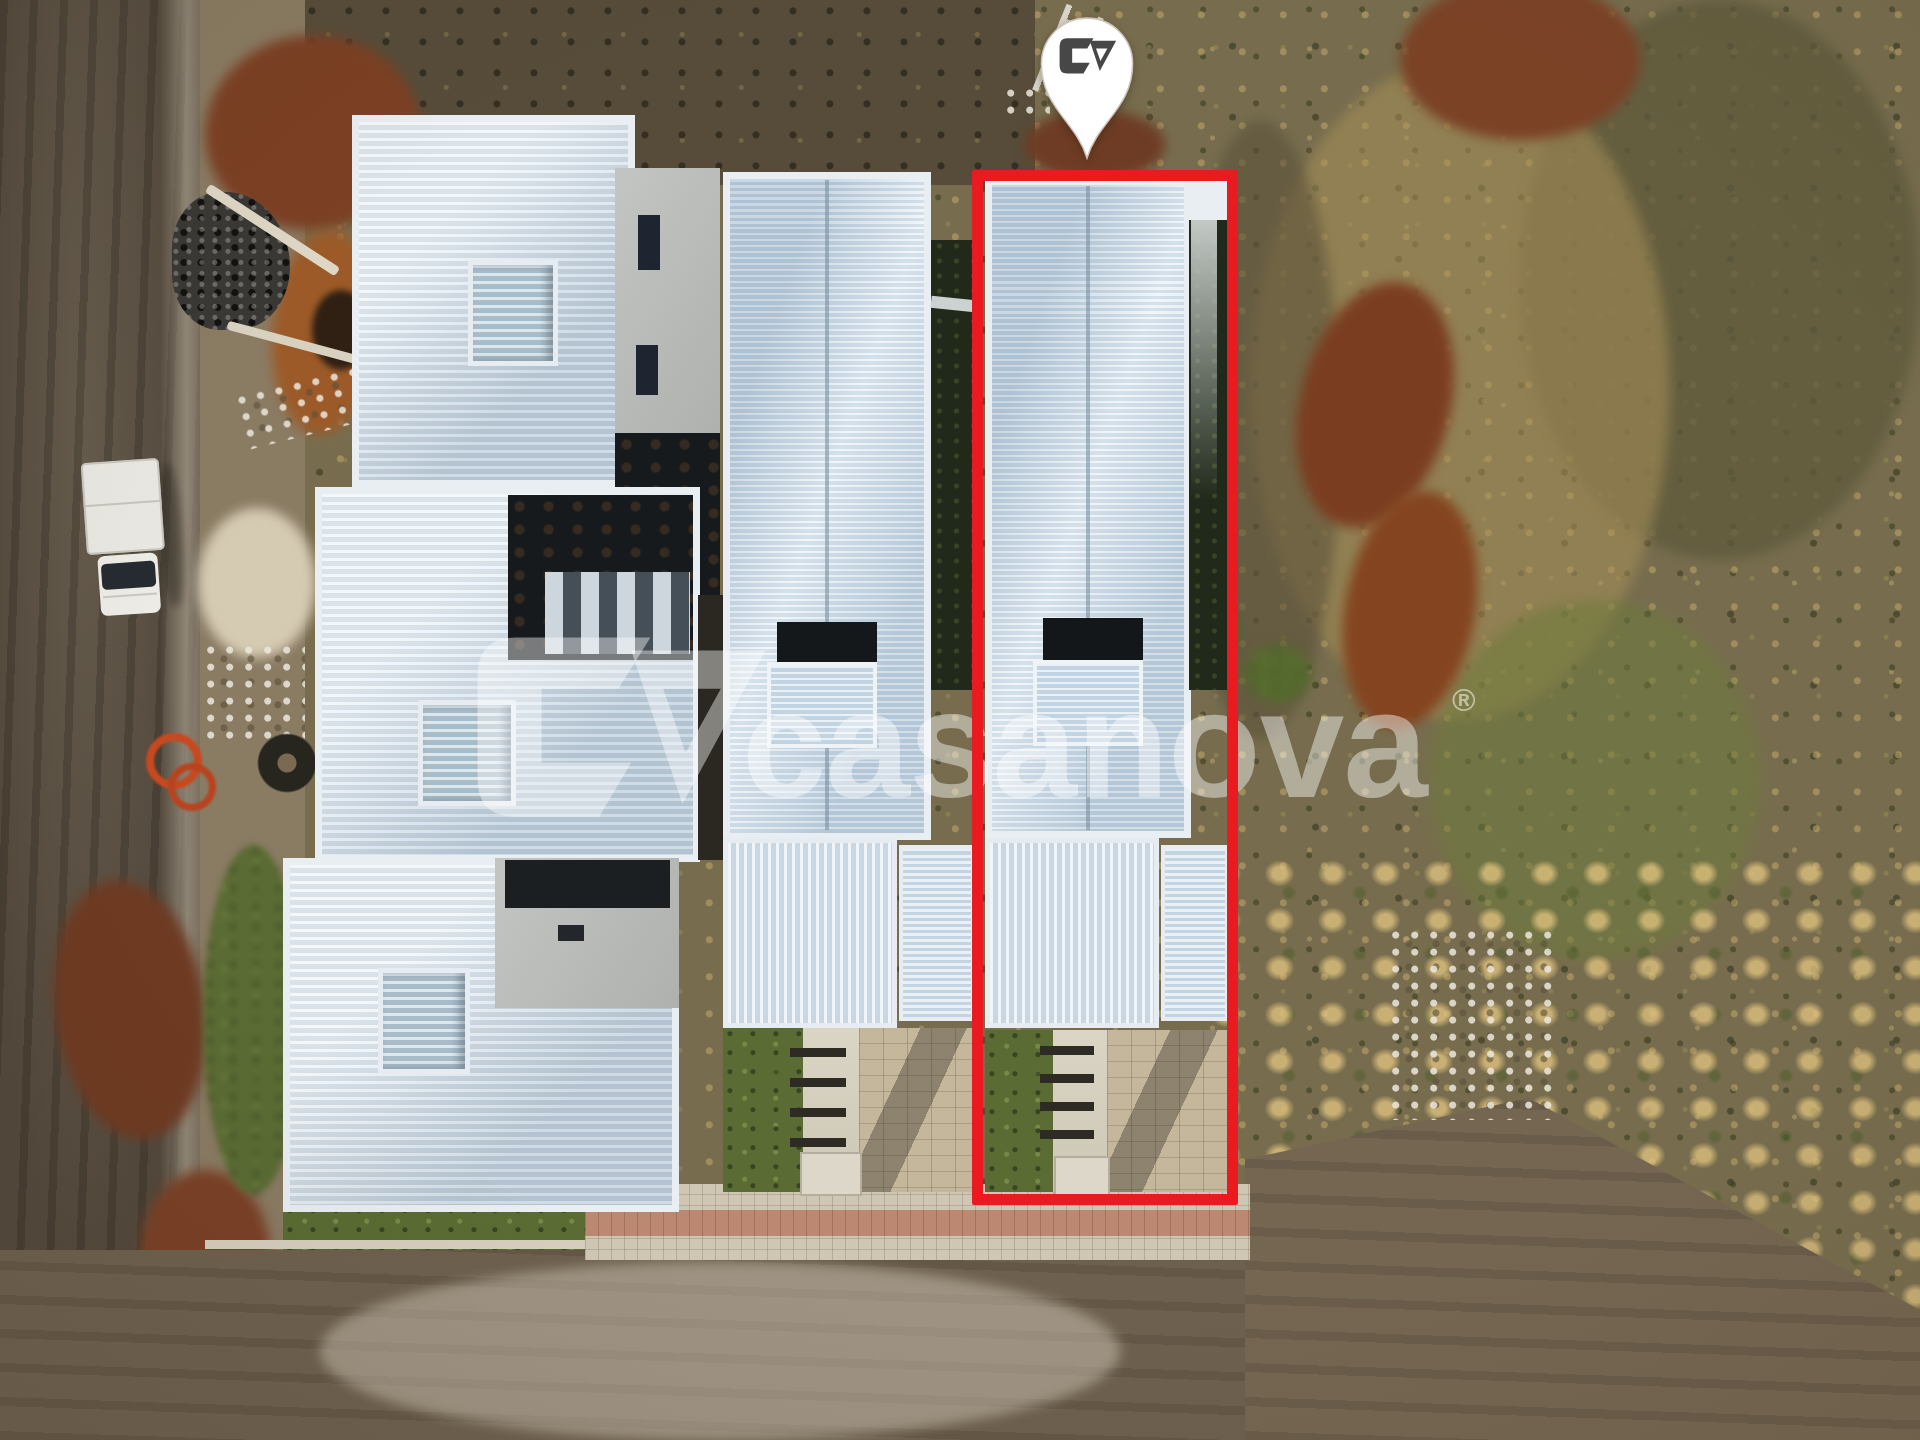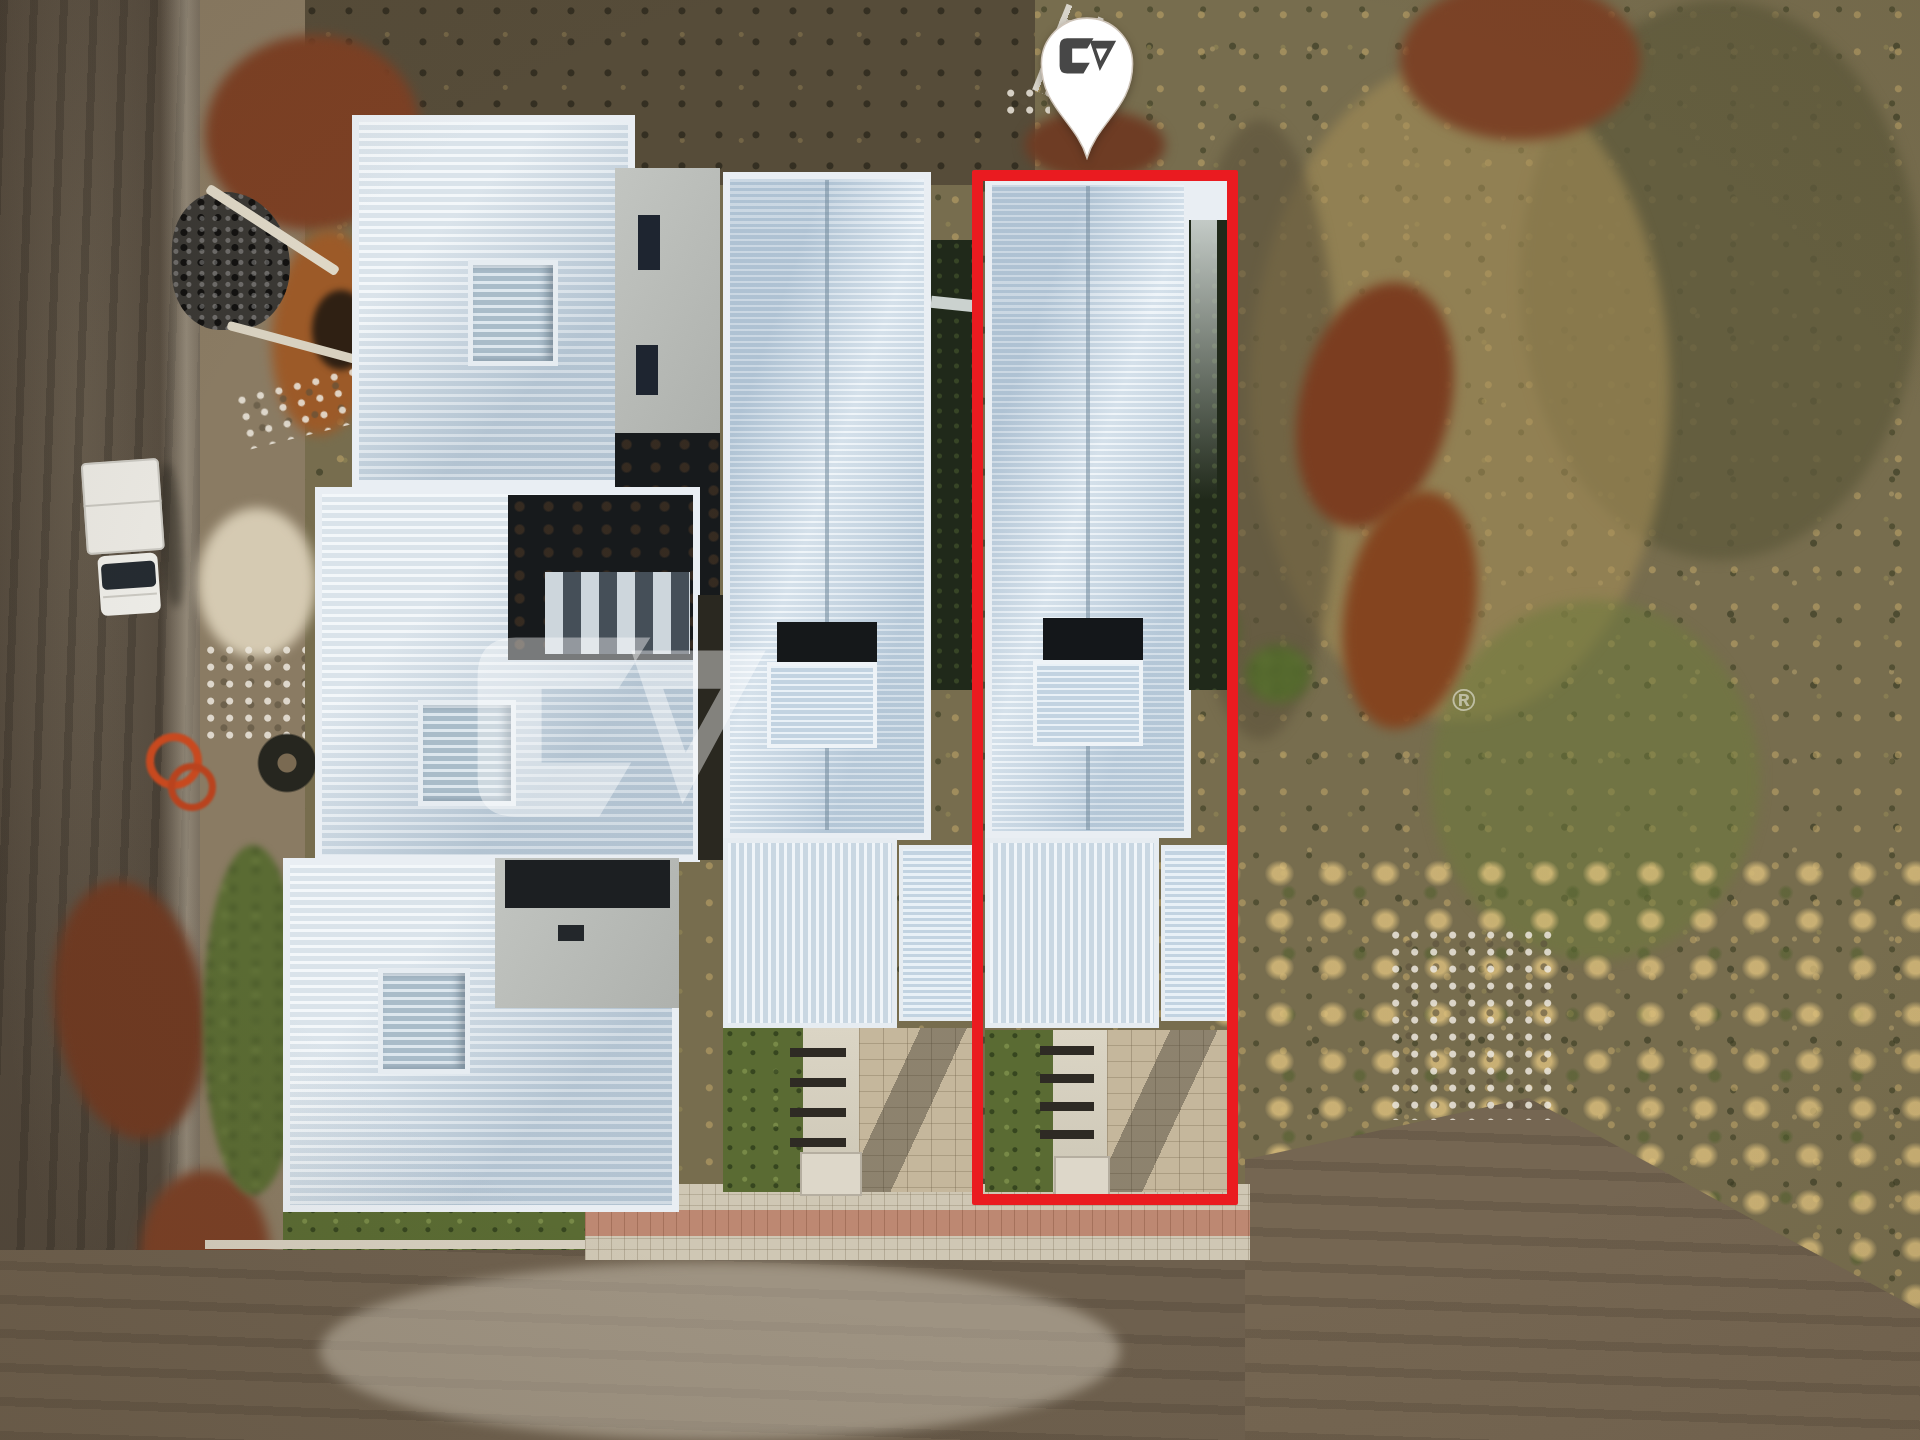--- a/index.html
+++ b/index.html
@@ -196,20 +196,21 @@
     <div class="abs" style="left:15px;top:104px;width:54px;height:26px;background:#252b31;border-radius:5px;"></div>
     <div class="abs" style="left:15px;top:136px;width:54px;height:2px;background:#c9c7c0;"></div>
   </div>
 
   <div class="abs" style="inset:0;background:radial-gradient(ellipse at 55% 45%, transparent 60%, rgba(60,45,25,.12) 100%);"></div>
 
   <svg class="abs" viewBox="0 0 100 70" style="left:452px;top:612px;width:320px;height:224px;" fill="rgba(255,255,255,0.42)">
     <path d="M62 8 H20 Q8 8 8 20 V52 Q8 64 20 64 H46 L56 47 H28 V24 H52 Z"></path>
     <path fill-rule="evenodd" d="M56 12 L98 12 L72 60 Z M66 24 L84 24 L73 44 Z"></path>
   </svg>
+  <div class="abs wm" style="left:742px;top:668px;font-size:152px;font-weight:700;letter-spacing:-1px;color:rgba(255,255,255,.44);">casanova</div>
   <div class="abs wm" style="left:1452px;top:684px;font-size:32px;font-weight:700;color:rgba(255,255,255,.5);">®</div>
 
   <div id="red-rect" class="abs" style="left:972px;top:170px;width:266px;height:1035px;"></div>
 
   <svg class="abs" viewBox="0 0 110 150" style="left:1028px;top:8px;width:118px;height:152px;filter:drop-shadow(0 3px 4px rgba(40,30,20,.4));">
     <path d="M55 148 C44 112 10 98 10 55 A45 45 0 1 1 100 55 C100 98 66 112 55 148 Z" fill="#ffffff" stroke="#cfc5ba" stroke-width="1.5"></path>
     <g fill="#474747" transform="translate(23,25) scale(0.62)">
       <path d="M62 8 H20 Q8 8 8 20 V52 Q8 64 20 64 H46 L56 47 H28 V24 H52 Z"></path>
       <path fill-rule="evenodd" d="M56 12 L98 12 L72 60 Z M66 24 L84 24 L73 44 Z"></path>
     </g>

